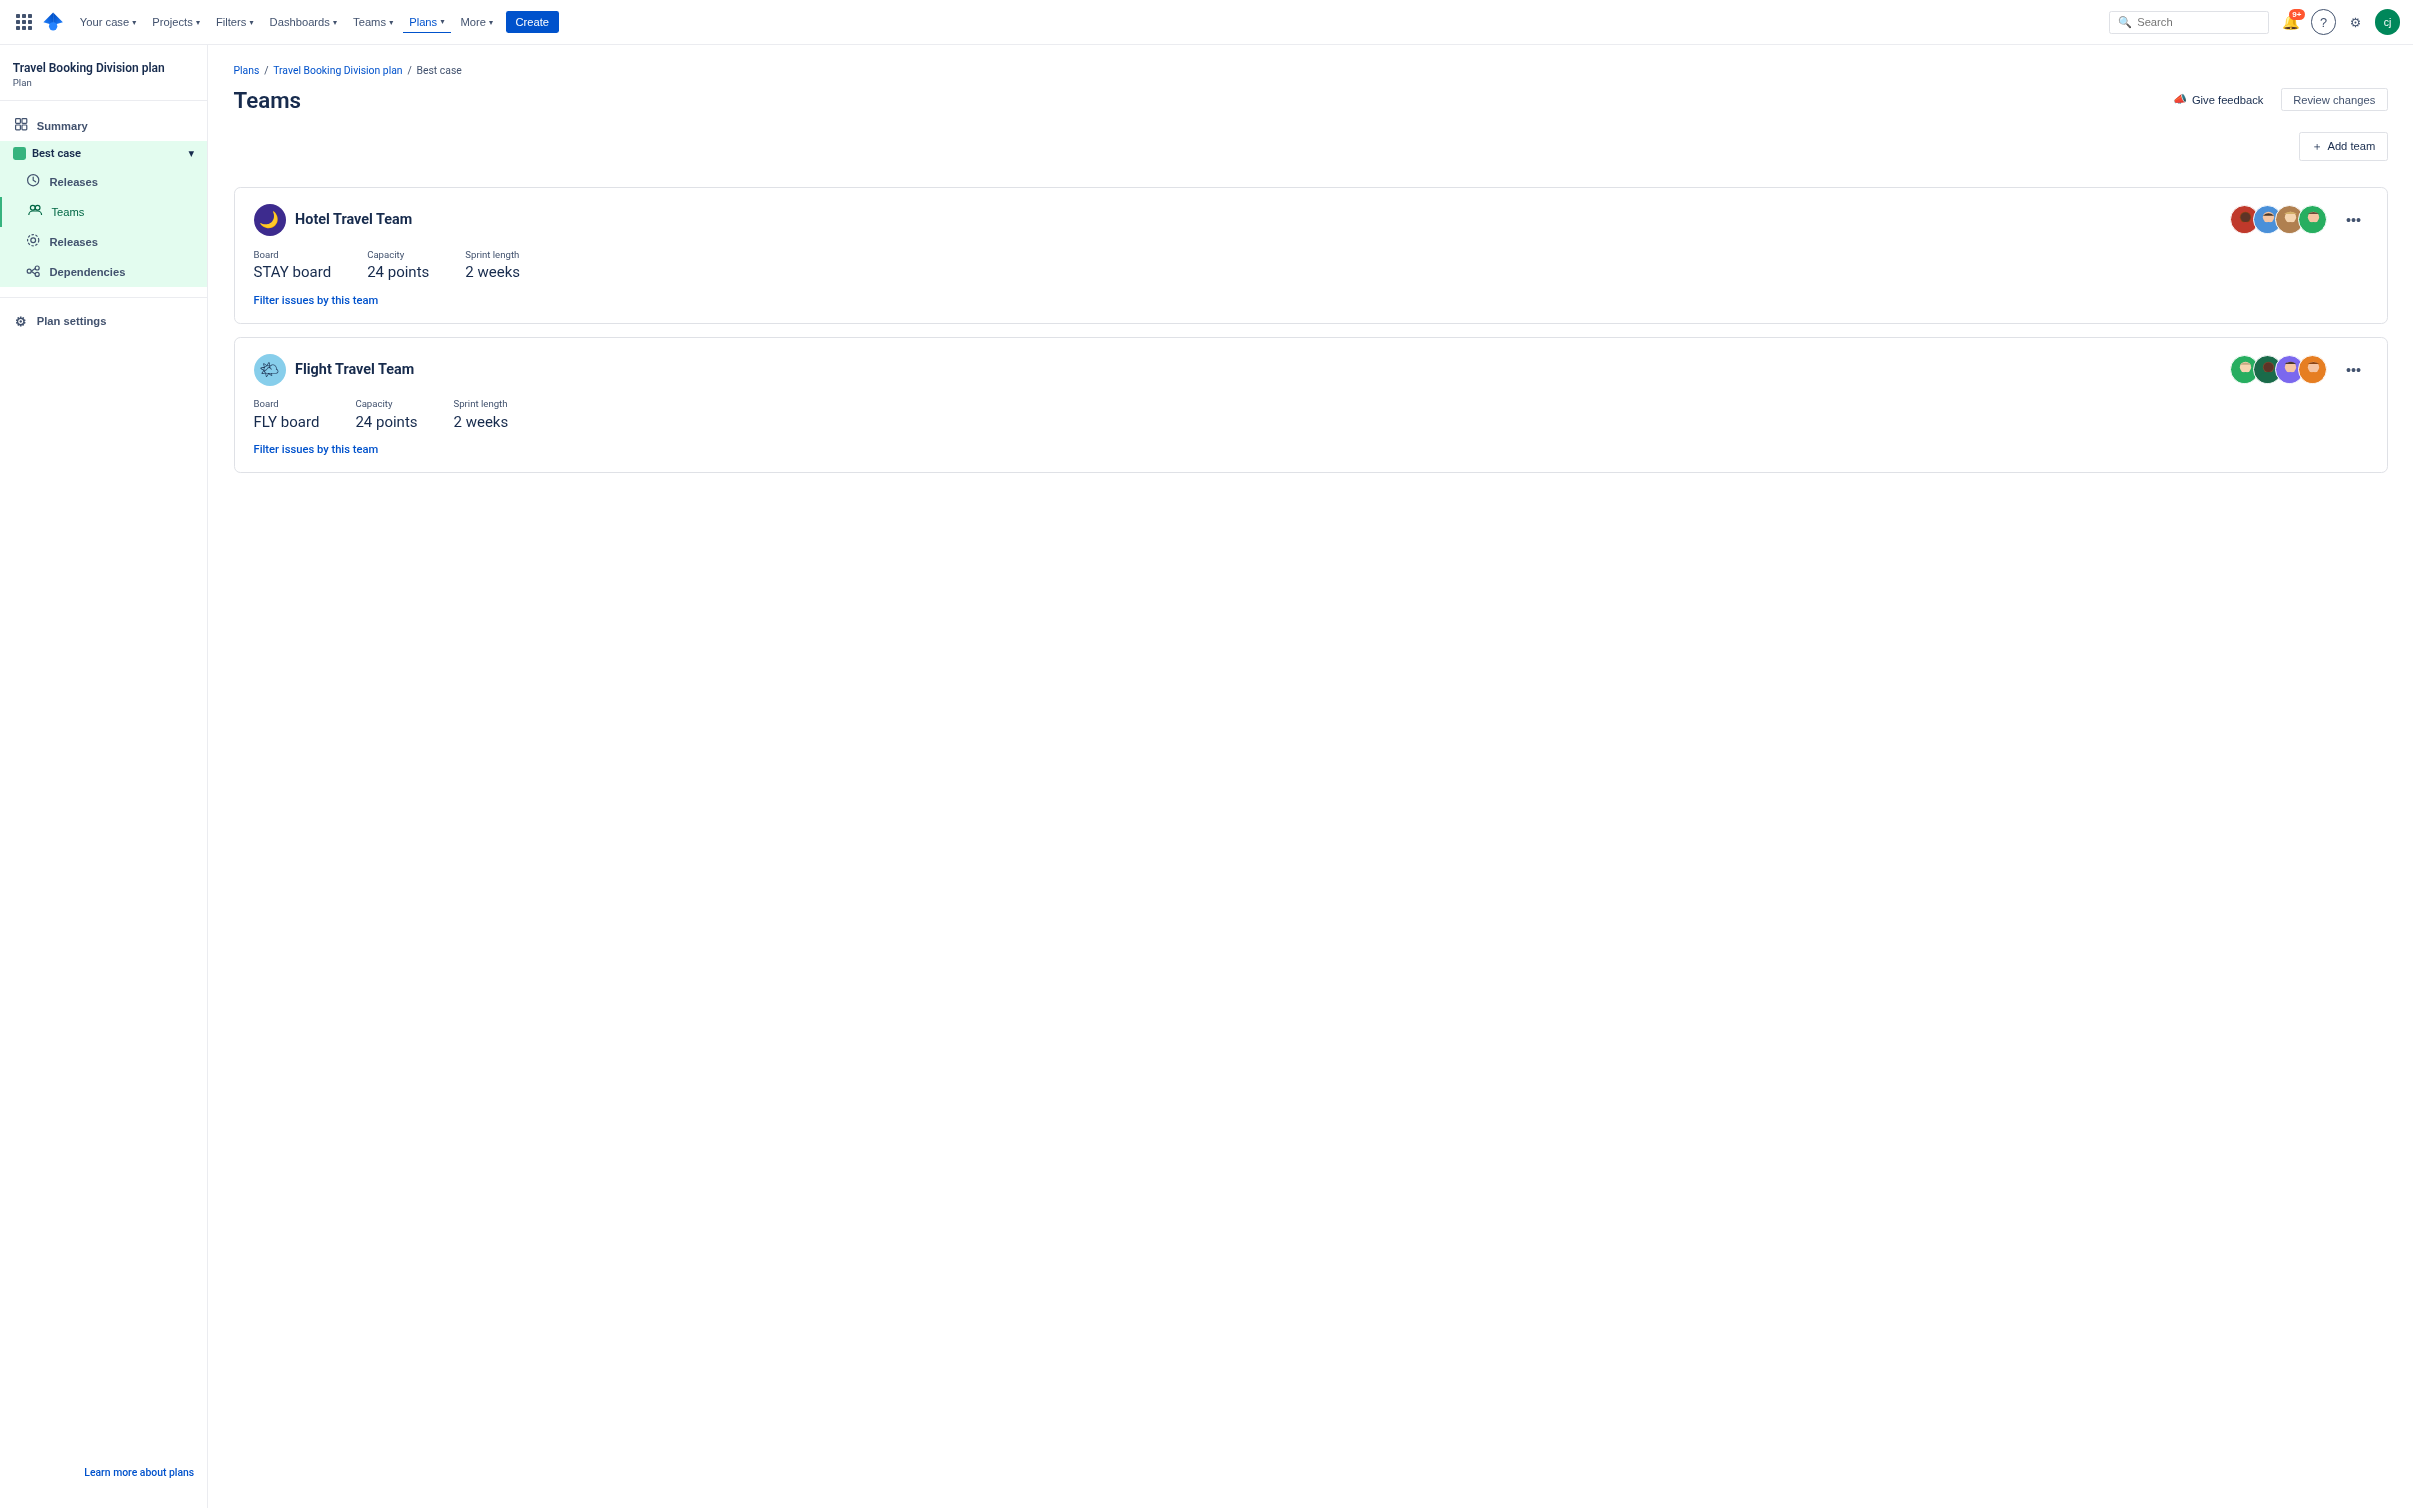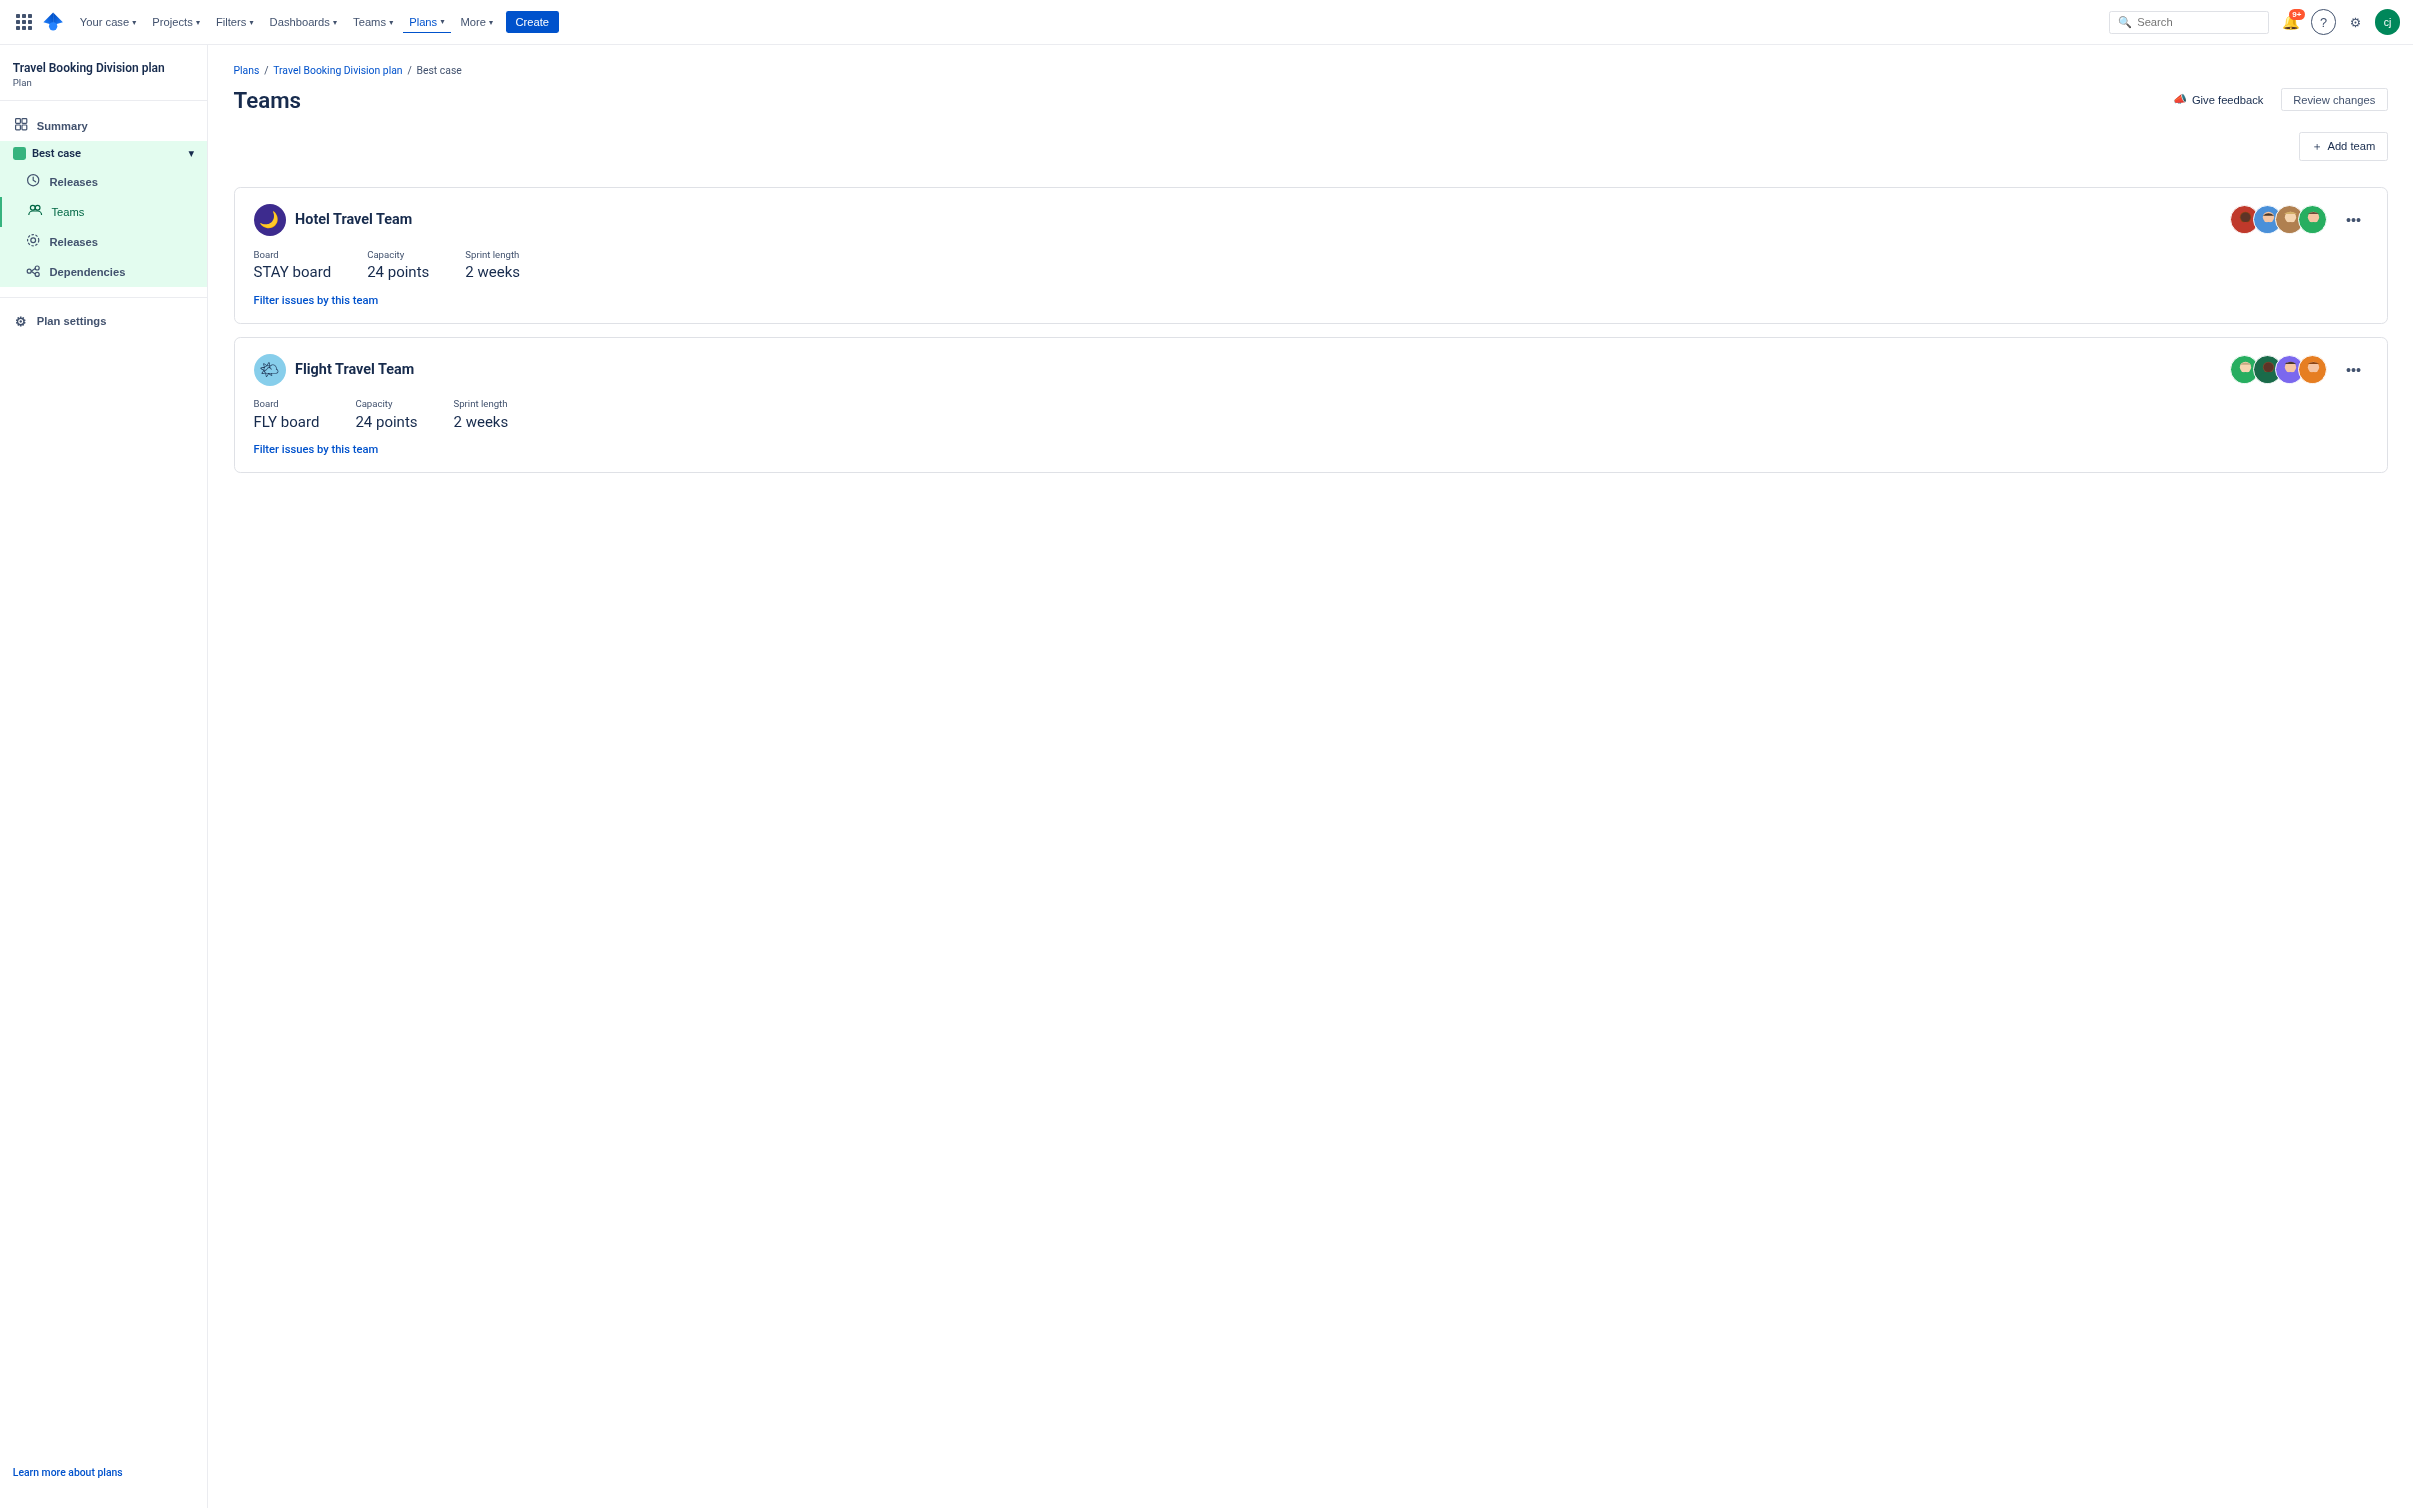--- a/index.html
+++ b/index.html
@@ -89,21 +89,21 @@
     .sidebar-item .icon { width: 16px; text-align: center; font-size: 12.8px; flex-shrink: 0; }
     .sidebar-item-sub { padding-left: 25.5px; }
     .best-case-section { background: #e3fcef; }
     .best-case-header {
       display: flex; align-items: center; justify-content: space-between;
       padding: 6.4px 12.8px; cursor: pointer; background: #e3fcef;
     }
     .best-case-header-left { display: flex; align-items: center; gap: 6.4px; }
     .best-case-square { width: 12.8px; height: 12.8px; background: #36b37e; border-radius: 2.4px; flex-shrink: 0; }
     .best-case-label { font-size: 11.2px; font-weight: 600; color: #172b4d; }
-    .sidebar-footer { padding: 12.8px; margin-top: auto; }
+    .sidebar-footer { padding: 12.8px; margin-top: auto; text-align: right; }
     .sidebar-footer a { color: #0052cc; font-size: 10.4px; text-decoration: none; font-weight: 500; }
 
     
     .main { margin-left: 208px; padding: 19px 25.5px; flex: 1; }
     .breadcrumb { display: flex; align-items: center; gap: 4.8px; color: #42526e; font-size: 10.4px; margin-bottom: 9.6px; }
     .breadcrumb a { color: #0052cc; text-decoration: none; }
     .breadcrumb-sep { color: #42526e; }
     .page-header { display: flex; align-items: center; justify-content: space-between; margin-bottom: 19px; }
     .page-title { font-size: 22.3px; font-weight: 600; color: #172b4d; }
     .header-actions { display: flex; align-items: center; gap: 9.6px; }

